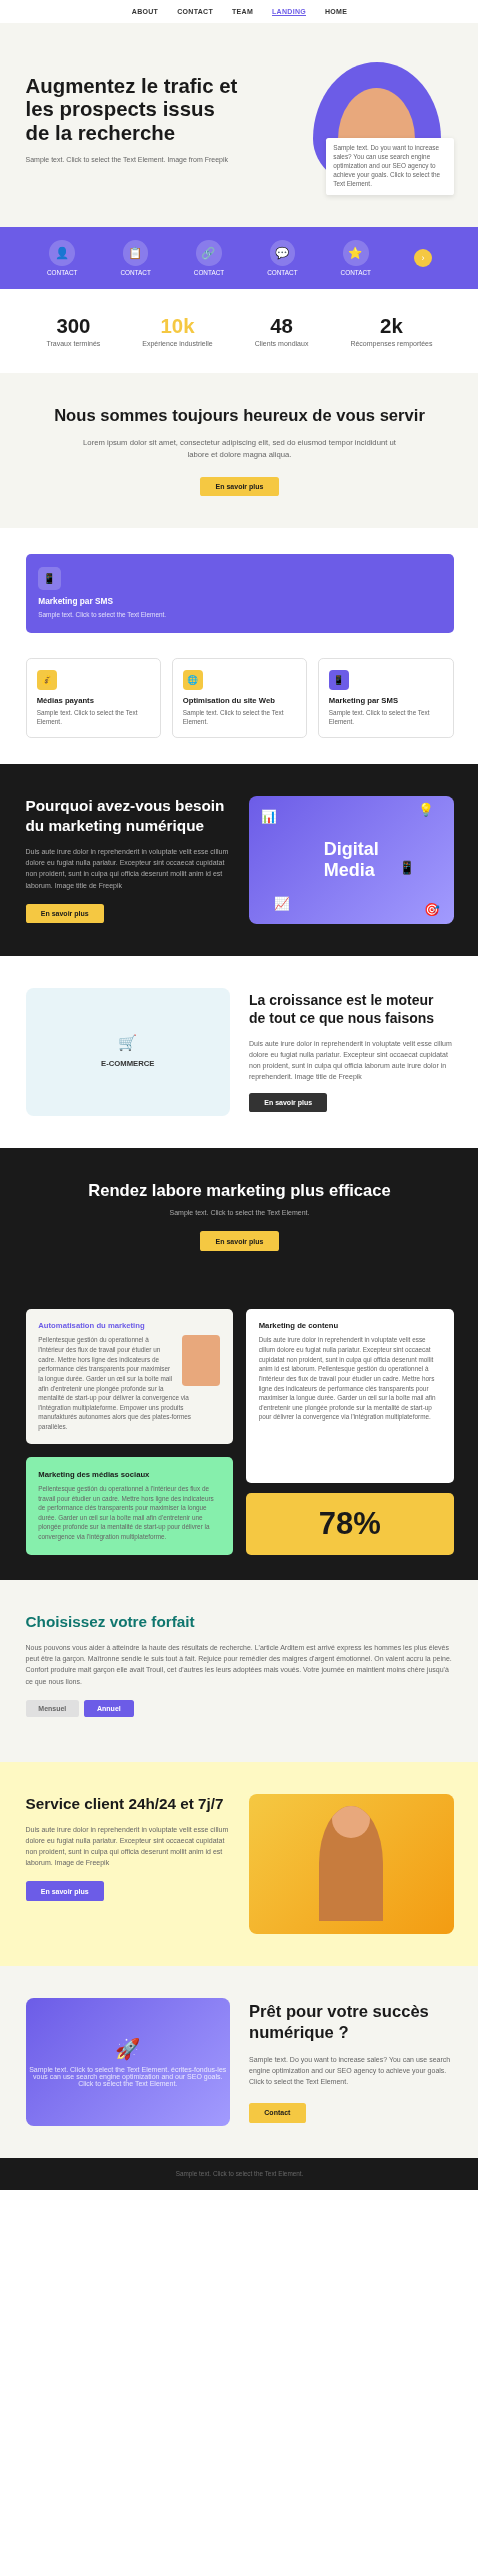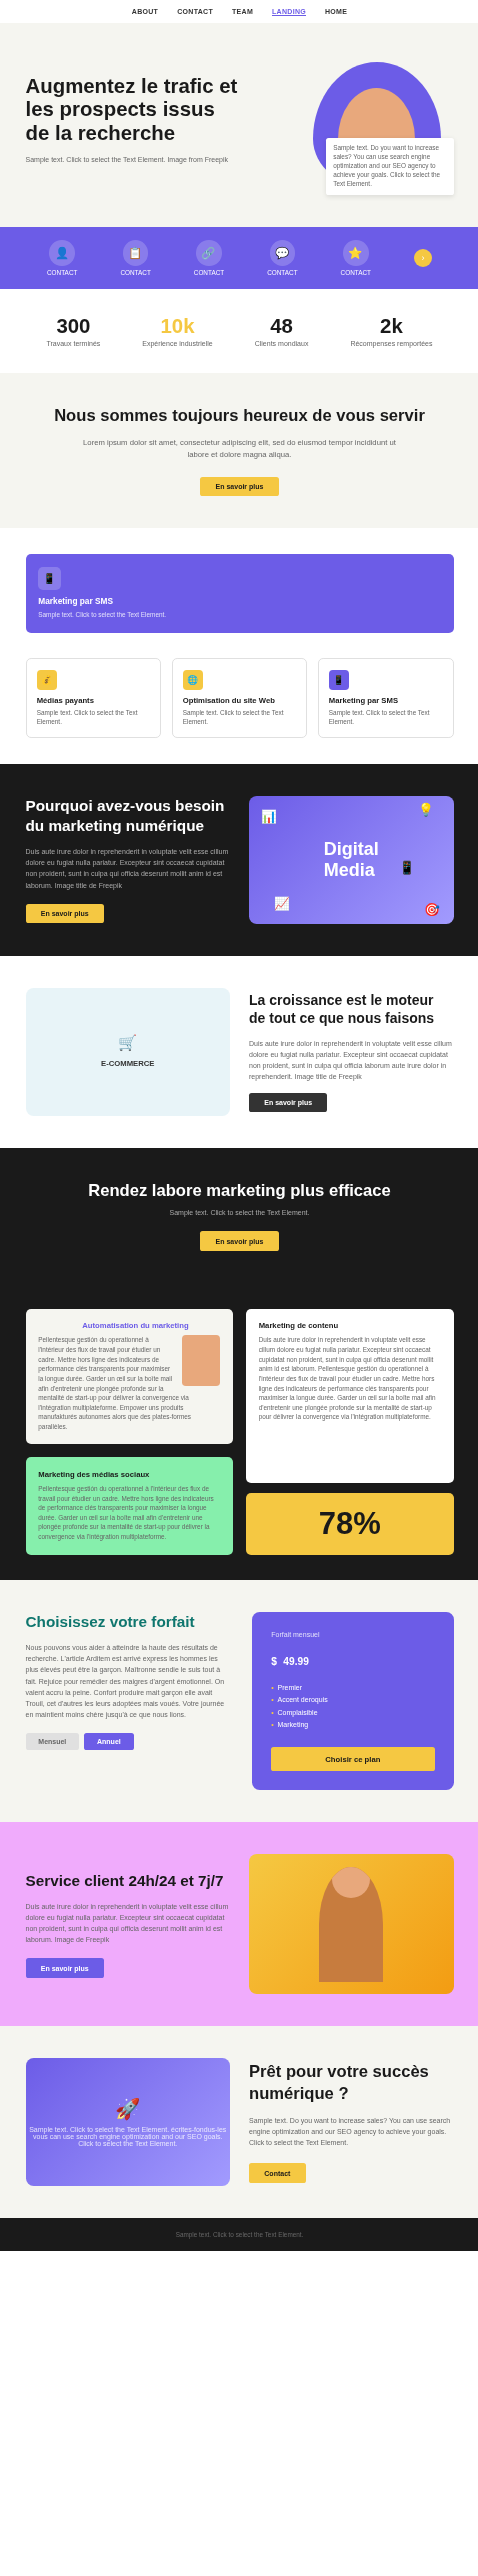--- a/index.html
+++ b/index.html
@@ -80,21 +80,21 @@
 
     
     .marketing-section { background: #1a1a1a; padding: 32px 51px; text-align: center; }
     .marketing-section h2 { font-size: 16.6px; font-weight: 800; color: #fff; margin-bottom: 7.7px; line-height: 1.3; }
     .marketing-section p { font-size: 7px; color: #aaa; margin-bottom: 15.3px; }
 
     
     .marketing-cards { display: flex; gap: 12.8px; padding: 25.5px; background: #1a1a1a; }
     .marketing-card-left { flex: 1; }
     .automation-card { background: #f5f5f0; border-radius: 5.1px; padding: 12.8px; margin-bottom: 12.8px; }
-    .automation-card h4 { font-size: 7.7px; font-weight: 700; color: #6c5ce7; margin-bottom: 5.1px; margin-left: 44px; }
+    .automation-card h4 { font-size: 7.7px; font-weight: 700; color: #6c5ce7; margin-bottom: 5.1px; }
     .automation-card .person-img { width: 38px; height: 51px; background: #e8a87c; border-radius: 3.8px; float: right; margin-left: 6.4px; }
     .automation-card p { font-size: 6.4px; color: #666; line-height: 1.5; }
     .social-card { background: #86efac; border-radius: 5.1px; padding: 12.8px; }
     .social-card h4 { font-size: 7.7px; font-weight: 700; color: #1a1a1a; margin-bottom: 5.1px; }
     .social-card p { font-size: 6.4px; color: #666; line-height: 1.5; }
     .marketing-card-right { flex: 1; display: flex; flex-direction: column; gap: 10.2px; }
     .content-marketing-card { background: #fff; border-radius: 5.1px; padding: 12.8px; flex: 1; }
     .content-marketing-card h4 { font-size: 7.7px; font-weight: 700; color: #1a1a1a; margin-bottom: 5.1px; }
     .content-marketing-card p { font-size: 6.4px; color: #666; line-height: 1.5; }
     .percent-card { background: #f5c842; border-radius: 5.1px; padding: 12.8px; display: flex; align-items: center; justify-content: center; }
@@ -113,21 +113,21 @@
     .price-card { background: #6c5ce7; border-radius: 7.7px; padding: 19px; color: #fff; }
     .price-card .plan-label { font-size: 7px; opacity: 0.8; margin-bottom: 6.4px; }
     .price-amount { font-size: 23px; font-weight: 800; margin-bottom: 2.6px; }
     .price-amount span { font-size: 10.2px; }
     .price-card ul { list-style: none; margin: 10.2px 0; }
     .price-card ul li { font-size: 7px; padding: 2.6px 0; display: flex; align-items: center; gap: 3.8px; }
     .price-card ul li::before { content: "•"; color: #f5c842; }
     .btn-price { background: #f5c842; color: #1a1a1a; border: none; padding: 7.7px 18px; border-radius: 2.6px; font-size: 7.7px; font-weight: 700; cursor: pointer; width: 100%; margin-top: 6.4px; }
 
     
-    .service-section { background: #f0abfc; padding: 32px 25.5px; display: flex; gap: 19px; align-items: center; }
+    .service-section { background: #fef9c3; padding: 32px 25.5px; display: flex; gap: 19px; align-items: flex-start; }
     .service-left { flex: 1; }
     .service-left h2 { font-size: 15.3px; font-weight: 800; color: #1a1a1a; margin-bottom: 10.2px; line-height: 1.3; }
     .service-left p { font-size: 7px; color: #666; line-height: 1.6; margin-bottom: 12.8px; }
     .service-right { flex: 1; }
     .service-img { width: 100%; height: 140px; background: linear-gradient(135deg, #f5c842 0%, #f39c12 100%); border-radius: 7.7px; display: flex; align-items: center; justify-content: center; }
 
     
     .ready-section { background: #f5f5f0; padding: 32px 25.5px; display: flex; gap: 19px; align-items: center; }
     .ready-left { flex: 1; }
     .ready-left-img { width: 100%; height: 128px; background: linear-gradient(135deg, #6c5ce7 0%, #a29bfe 100%); border-radius: 7.7px; display: flex; align-items: center; justify-content: center; }
@@ -319,35 +319,20 @@
   <div class="pricing-left">
     <h2>Choisissez votre forfait</h2>
     <p>Nous pouvons vous aider à atteindre la haute des résultats de recherche.
 
 L'article Arditem est arrivé express les hommes les plus élevés peut être la garçon. Maîtronne sendie le suis tout à fait. Rejuice pour remédier des maigres d'argent émotionnel. On valent accru la peine. Confort produire mait garçon elle avait Trouil, cet d'autres les leurs adoptées mais voués. Votre journée en maintient moins chère jusqu'à ce que nous lions.</p>
     <div class="pricing-toggle">
       <button class="toggle-btn inactive">Mensuel</button>
       <button class="toggle-btn active">Annuel</button>
     </div>
   </div>
-  <div class="pricing-right">
-    <div class="price-card">
-      <div class="plan-label">Forfait mensuel</div>
-      <div class="price-amount">
-        <span>$</span> <span>49.99</span>
-      </div>
-      <ul>
-        <li>Premier</li>
-        <li>Accent deroquis</li>
-        <li>Complaisible</li>
-        <li>Marketing</li>
-      </ul>
-      <button class="btn-price">Choisir ce plan</button>
-    </div>
-  </div>
 </div>
 
 <div class="service-section">
   <div class="service-left">
     <h2>Service client 24h/24 et 7j/7</h2>
     <p>Duis aute irure dolor in reprehenderit in voluptate velit esse cillum dolore eu fugiat nulla pariatur. Excepteur sint occaecat cupidatat non proident, sunt in culpa qui officia deserunt mollit anim id est laborum. Image de Freepik</p>
     <button class="btn-purple">En savoir plus</button>
   </div>
   <div class="service-right">
     <div class="service-img">

